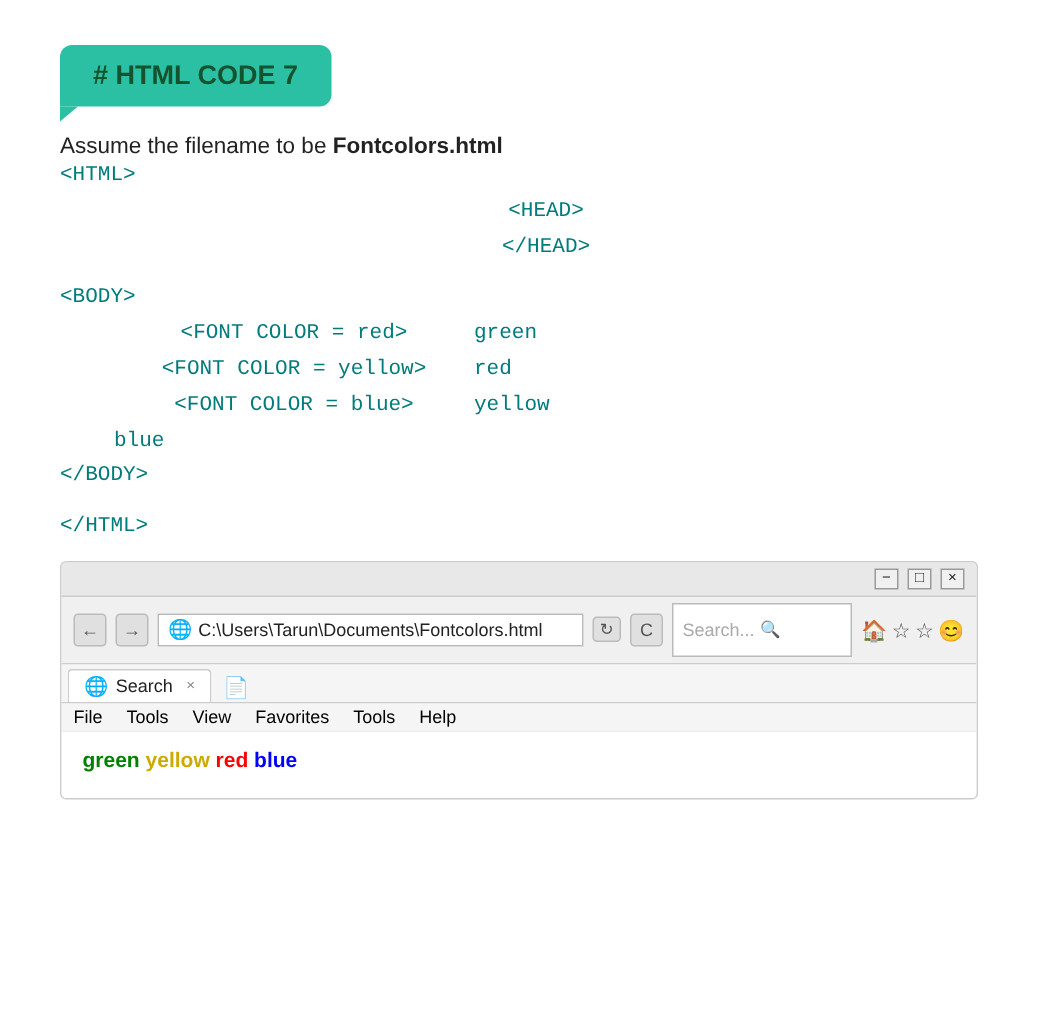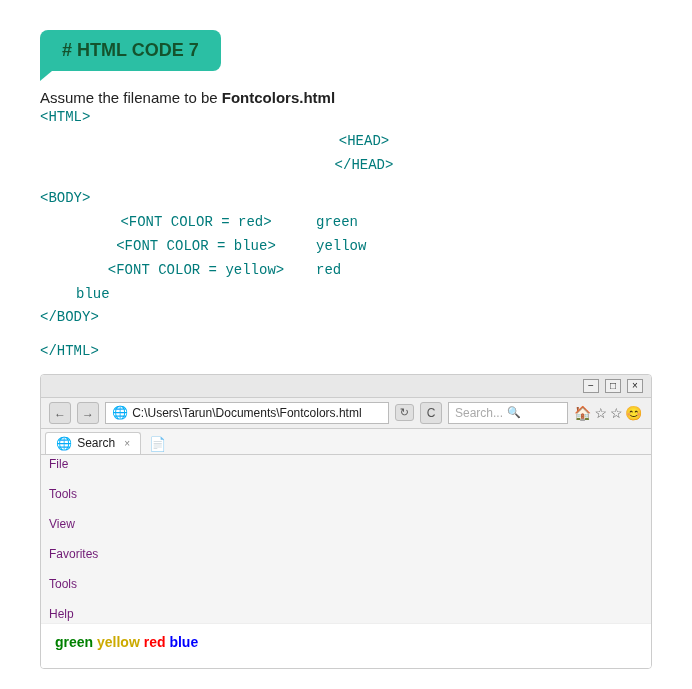--- a/index.html
+++ b/index.html
@@ -136,21 +136,21 @@
       padding: 1px 4px;
       font-size: 11px;
       cursor: pointer;
       color: #555;
     }
     .browser-addressbar .search-box {
       border: 1px solid #bbb;
       background: #fff;
       padding: 2px 6px;
       font-size: 12px;
-      height: 22px;
+      height: 36px;
       width: 120px;
       display: flex;
       align-items: center;
       gap: 4px;
     }
     .browser-addressbar .home-icons {
       display: flex;
       gap: 3px;
       align-items: center;
     }
@@ -189,22 +189,21 @@
       cursor: pointer;
       margin-left: 4px;
     }
     .browser-menubar {
       background: #f5f5f5;
       border-bottom: 1px solid #eee;
       padding: 2px 8px;
       font-size: 12px;
       display: flex;
       gap: 16px;
-      color: #701a75;
-      flex-direction: column;
+      color: #000000;
     }
     .browser-content {
       background: #fff;
       padding: 10px 14px;
       min-height: 44px;
       font-size: 14px;
       font-weight: bold;
     }
     .color-green { color: green; }
     .color-yellow { color: #ccaa00; }
@@ -232,26 +231,26 @@
   <span class="indent1">&lt;HEAD&gt;</span>
   <span class="indent1">&lt;/HEAD&gt;</span>
   <span class="blank"></span>
   <span>&lt;BODY&gt;</span>
 
   <span class="indent1 tag-line">
     <span class="tag-part">&lt;FONT COLOR = red&gt;</span>
     <span class="value-part">green</span>
   </span>
   <span class="indent1 tag-line">
+    <span class="tag-part">&lt;FONT COLOR = yellow&gt;</span>
+    <span class="value-part">red</span>
+  </span>
+  <span class="indent1 tag-line">
     <span class="tag-part">&lt;FONT COLOR = blue&gt;</span>
     <span class="value-part">yellow</span>
-  </span>
-  <span class="indent1 tag-line">
-    <span class="tag-part">&lt;FONT COLOR = yellow&gt;</span>
-    <span class="value-part">red</span>
   </span>
   <span class="indent1 tag-line">
     <span class="value-part">blue</span>
   </span>
 
   <span>&lt;/BODY&gt;</span>
   <span class="blank"></span>
   <span>&lt;/HTML&gt;</span>
 </div>
 

